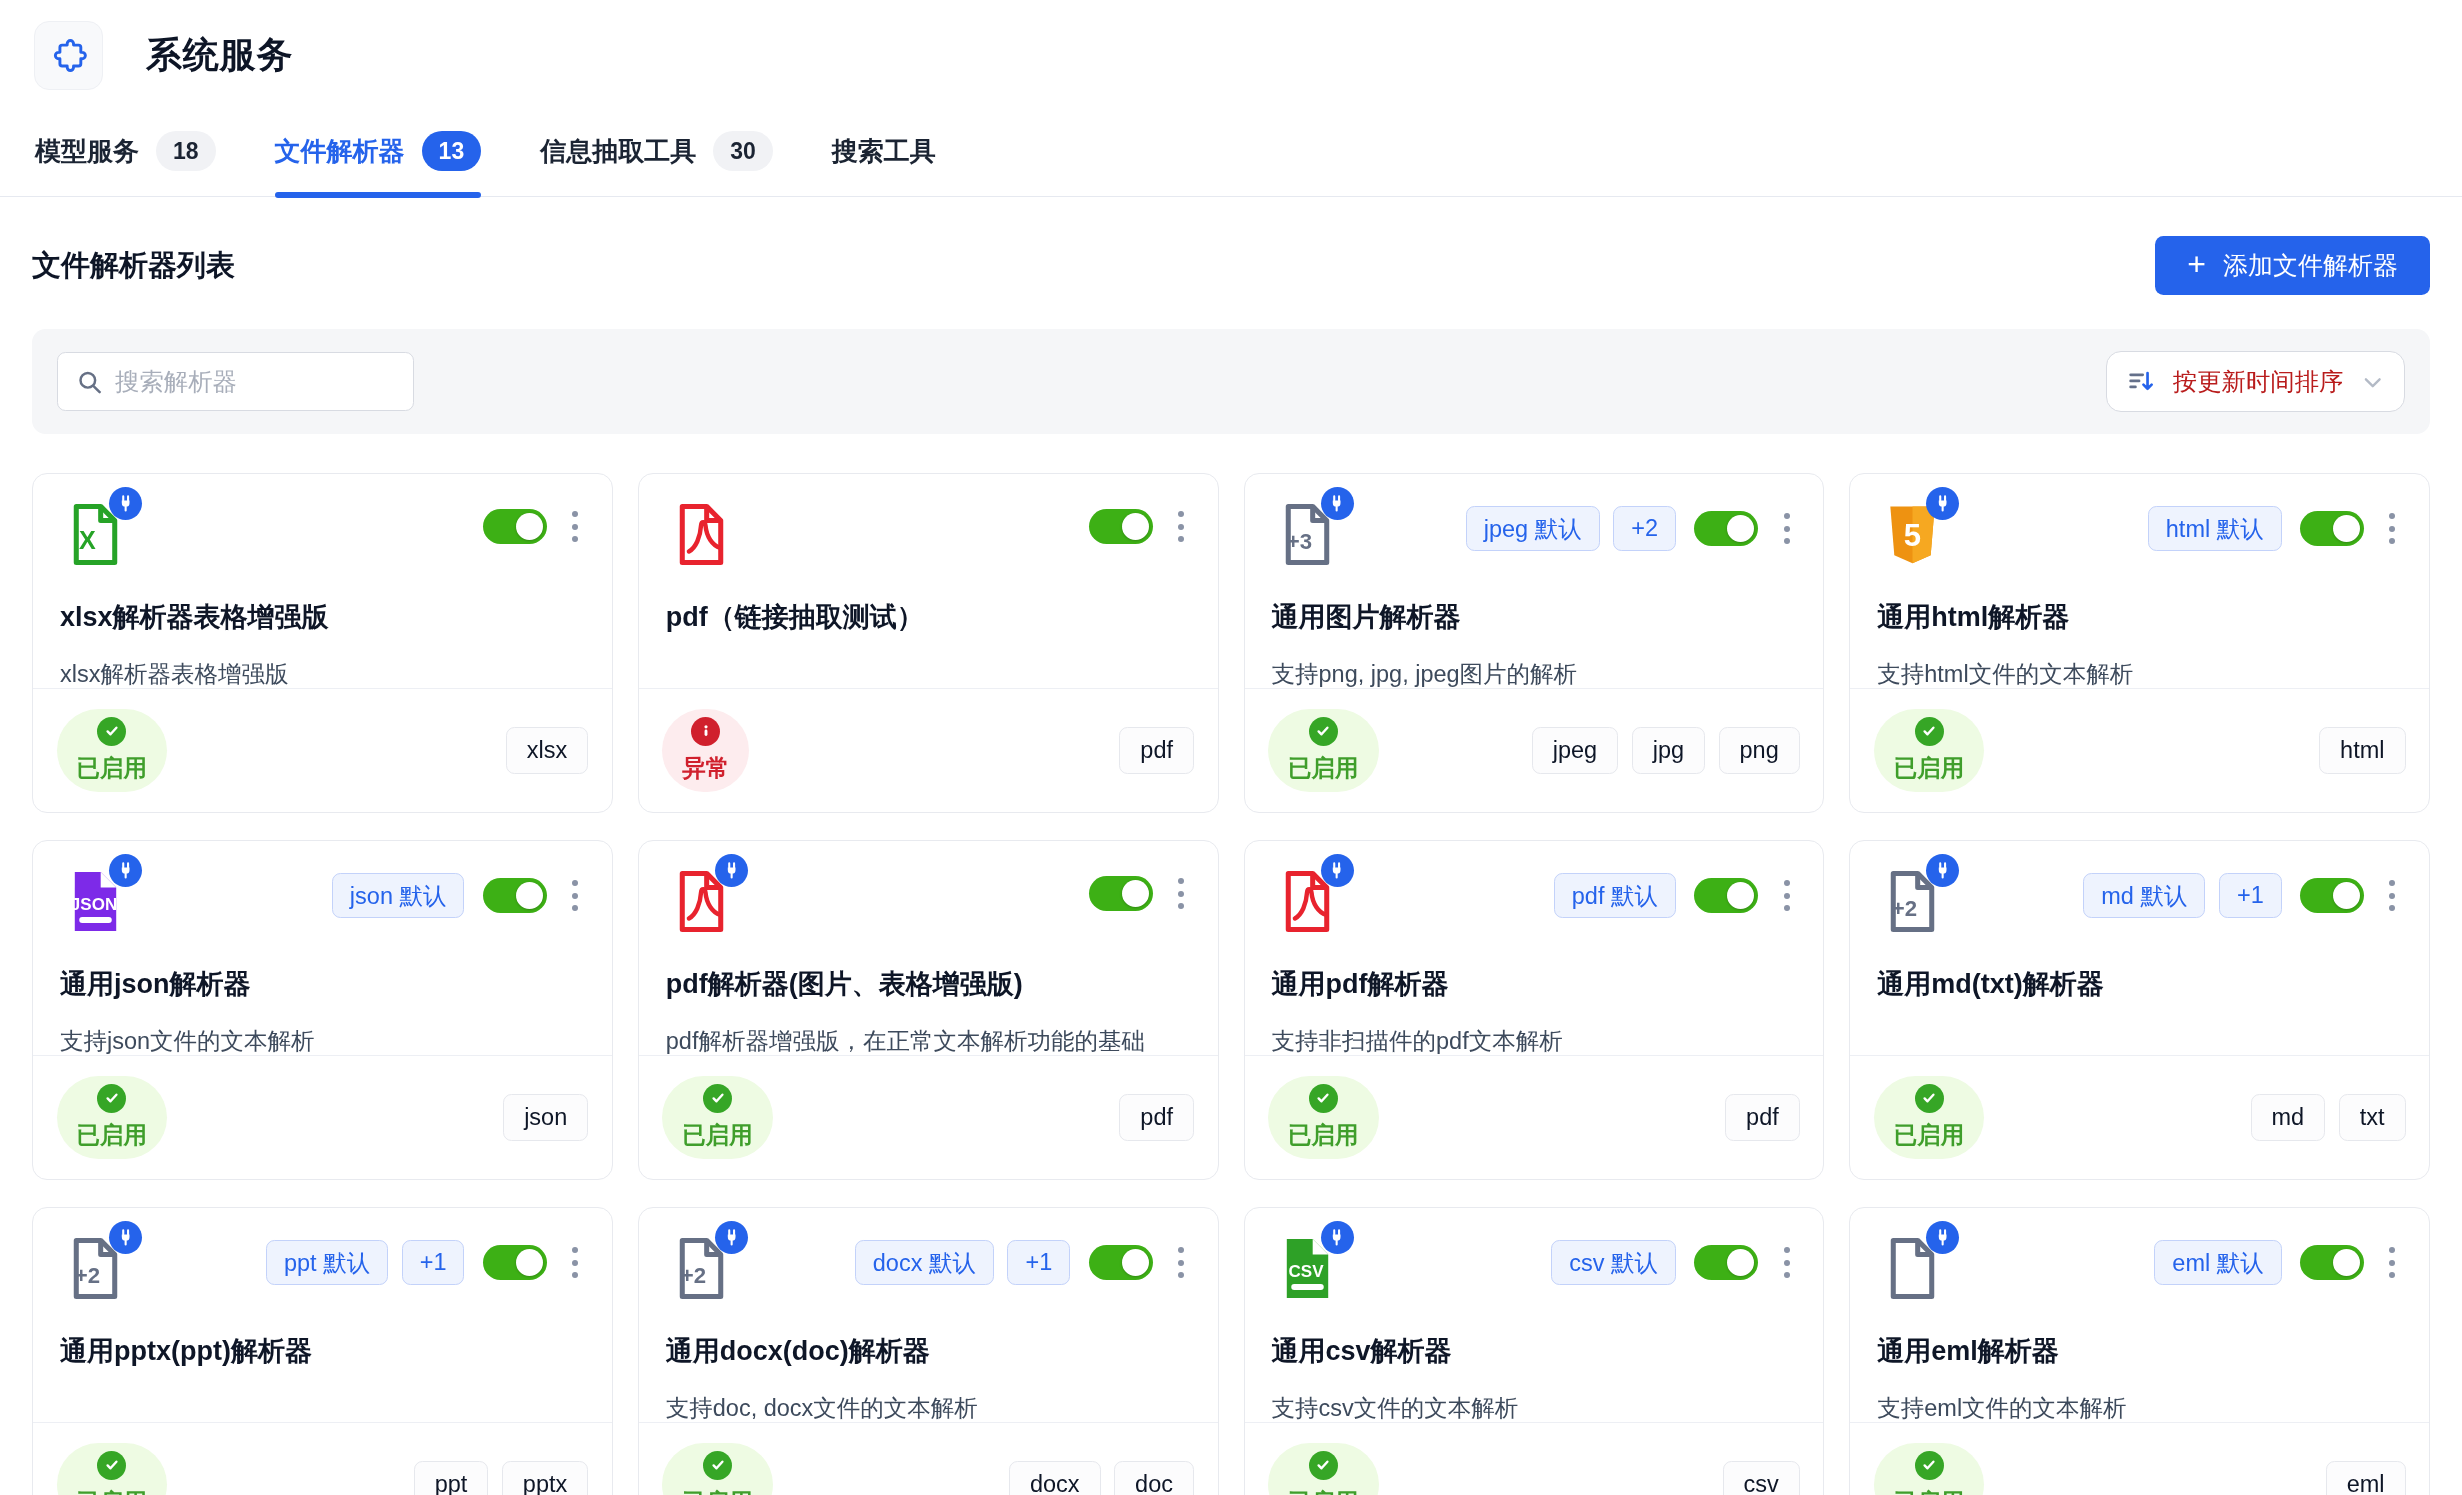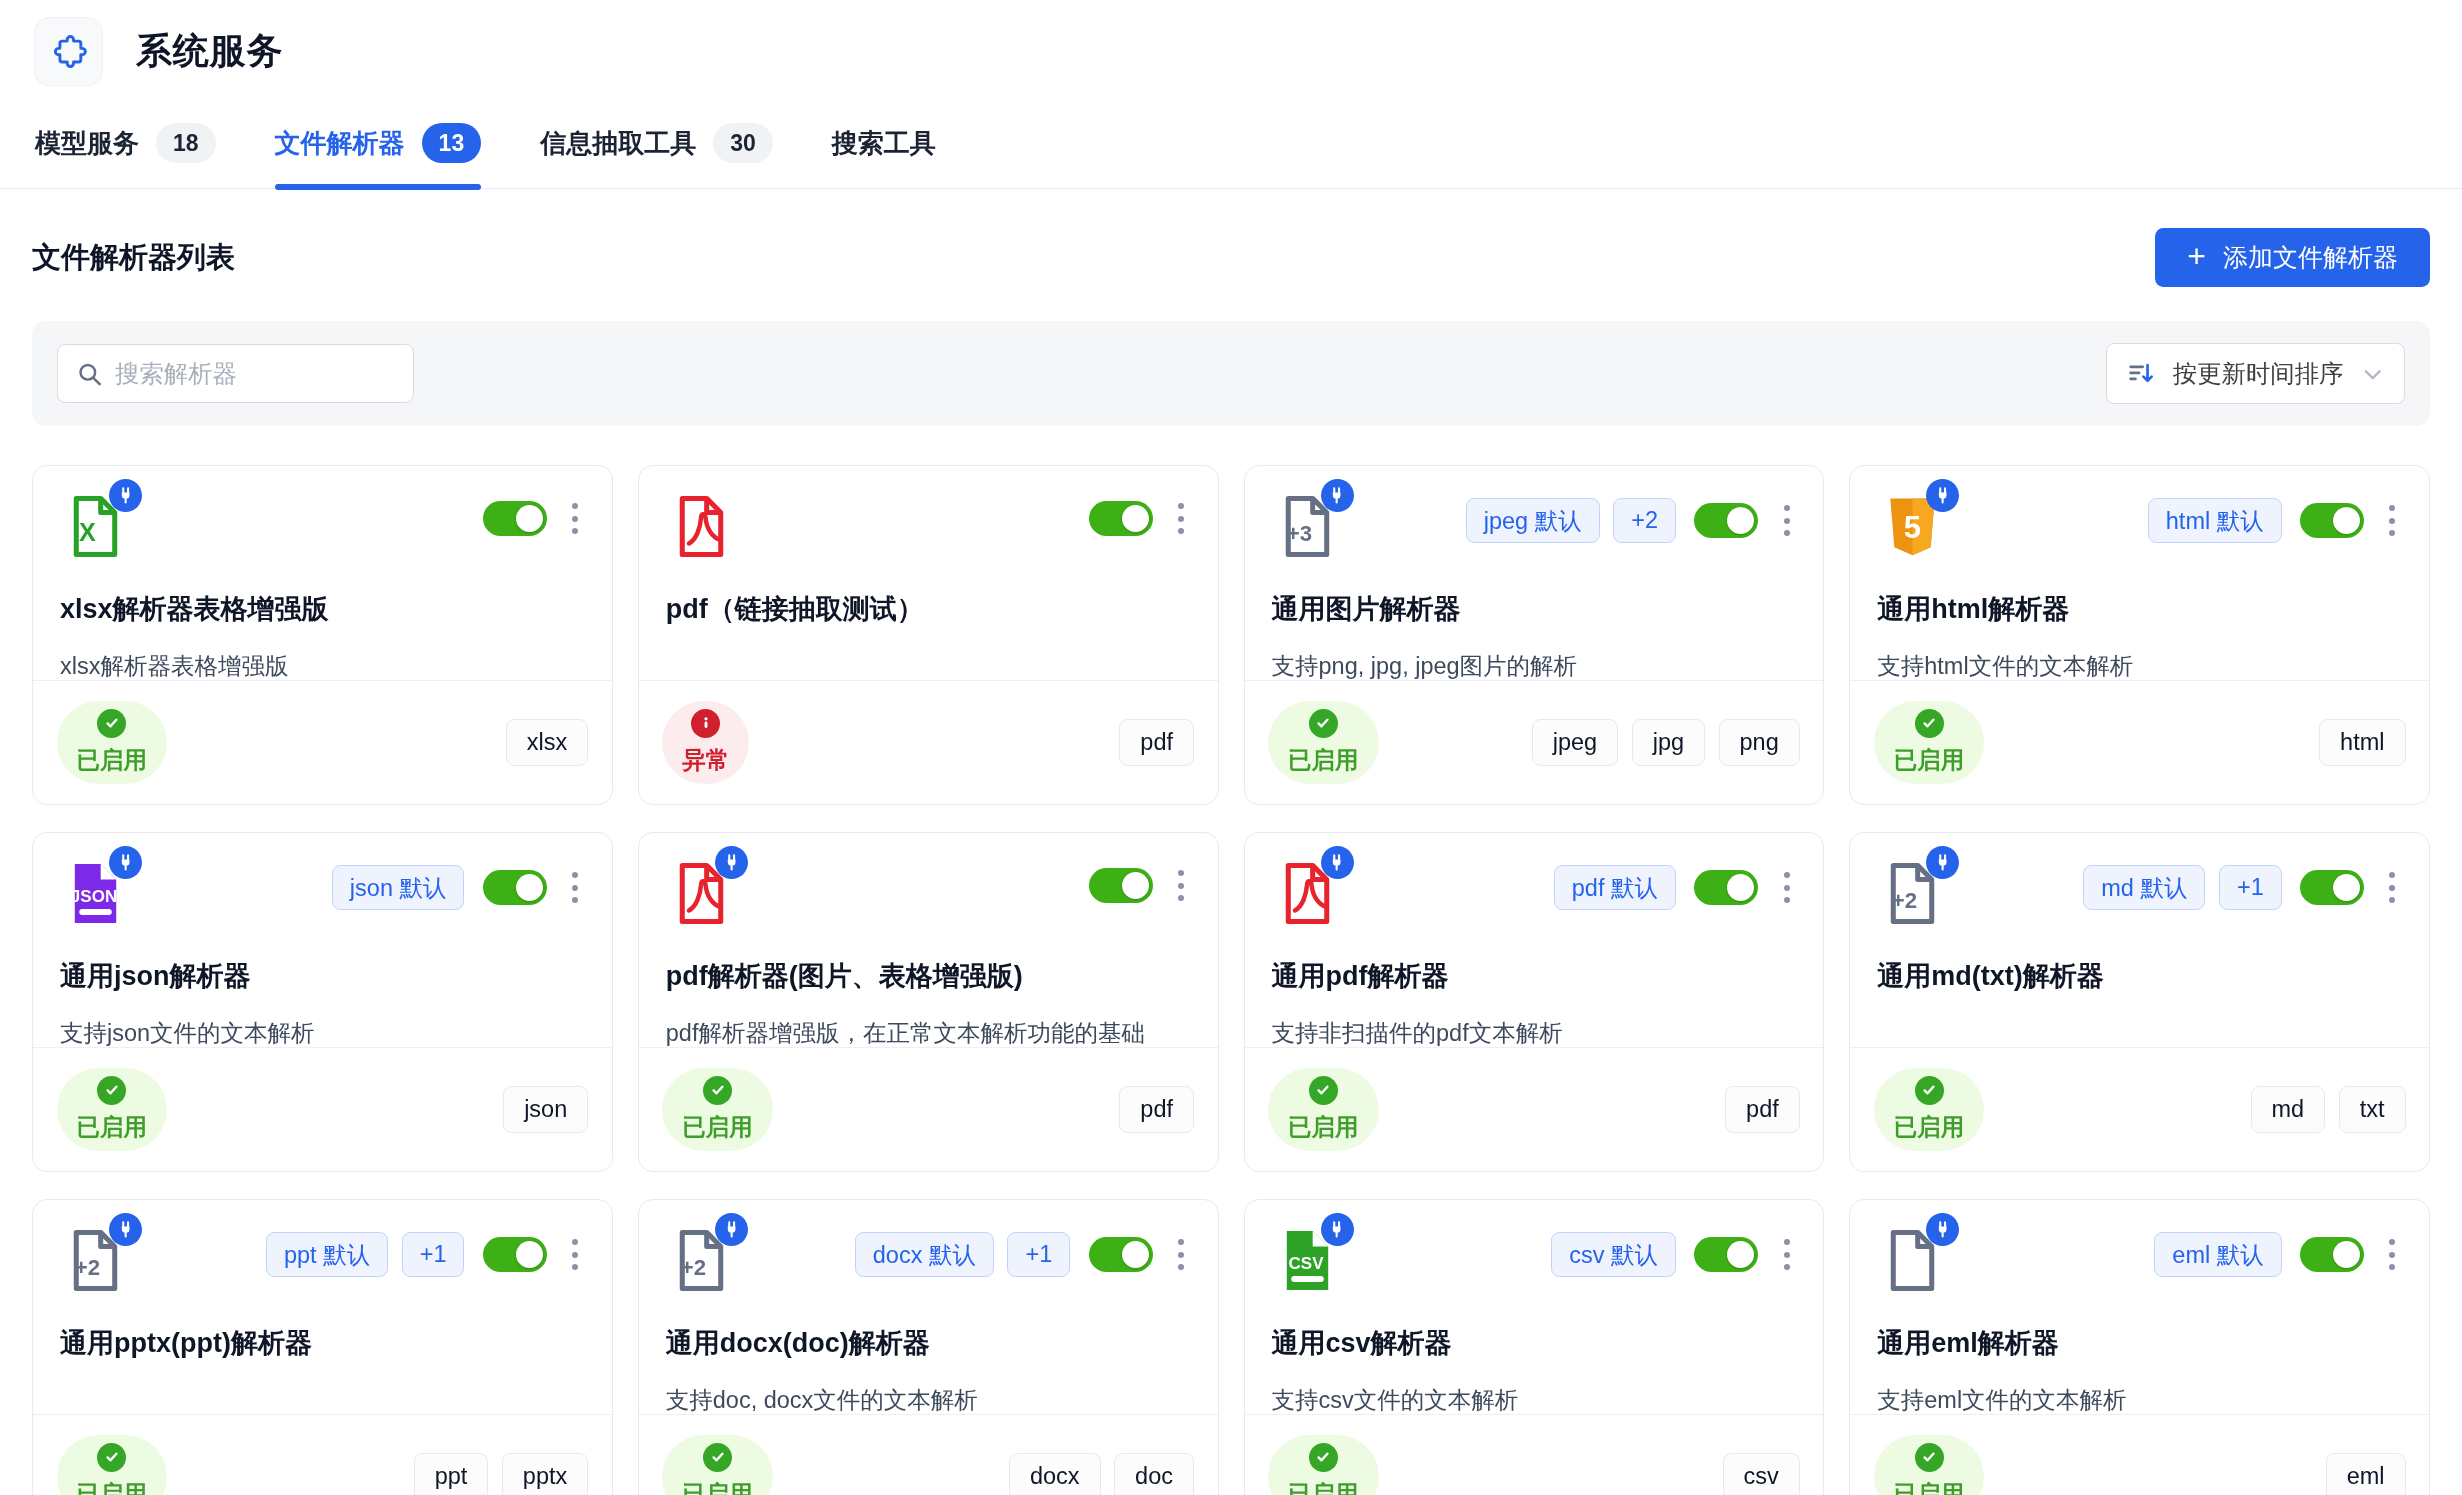--- a/index.html
+++ b/index.html
@@ -1,36 +1,36 @@
 <!DOCTYPE html>
 <html style="font-size:13.5px"><head>
 <meta charset="utf-8">
 <style>
   html,body{margin:0;padding:0;background:#fff;}
   body{width:2462px;height:1495px;overflow:hidden;font-family:"Liberation Sans","DejaVu Sans",sans-serif;color:#101828;}
   .app-header{display:flex;align-items:center;gap:29px;padding:17px 34px 0;}
   .app-icon{width:69px;height:69px;border:1.7px solid #eef0f4;background:#f8f9fb;border-radius:15px;display:flex;align-items:center;justify-content:center;box-sizing:border-box;}
-  .page-title{font-size:36px;margin:4px;font-weight:800;color:#0d1526;letter-spacing:0.8px;}
+  .page-title{font-size:36px;margin:14px;font-weight:800;color:#0d1526;letter-spacing:0.8px;}
   .tabs{display:flex;gap:59px;padding:0 35px;margin-top:37px;border-bottom:1.7px solid #e6e9f0;}
   .tab{display:flex;align-items:center;gap:17px;padding-bottom:25px;font-size:26px;font-weight:600;color:#1b2433;cursor:pointer;position:relative;}
   .tab .count{background:#f1f2f5;border-radius:840px;padding:6.7px 17px;font-size:23px;font-weight:600;}
   .tab.active{color:#2563eb;font-weight:700;}
   .tab.active::after{content:"";position:absolute;left:0;right:0;bottom:-1.7px;height:5.9px;background:#2563eb;border-radius:3.4px;}
   .tab.active .count{background:#2563eb;color:#fff;}
   .content{padding:0 32px;}
   .list-head{display:flex;justify-content:space-between;align-items:center;margin-top:39px;}
   .list-title{font-size:29px;font-weight:800;color:#0d1526;}
   .add-btn{display:flex;align-items:center;gap:17px;background:#2563eb;color:#fff;border:none;height:59px;padding:0 32px;border-radius:8.4px;font-size:25px;cursor:pointer;font-family:inherit;}
   .add-btn .plus{font-size:32px;font-weight:400;line-height:1;margin-top:-3.4px;}
   .toolbar{margin-top:34px;background:#f5f6f8;border-radius:13.5px;padding:22px 25px;display:flex;justify-content:space-between;align-items:center;}
   .search{position:relative;width:357px;}
   .search input{width:100%;height:59px;border:1.7px solid #d8dbe2;border-radius:8.4px;background:#fff;padding:0 20px 0 57px;font-size:24.4px;color:#101828;box-sizing:border-box;outline:none;font-family:inherit;}
   .search input::placeholder{color:#a8aeba;}
   .search .s-icon{position:absolute;left:18.5px;top:50%;transform:translateY(-50%);display:flex;}
-  .sort{display:flex;align-items:center;gap:17px;background:#fff;border:1.7px solid #d8dbe2;border-radius:8px;height:59px;padding:0 20px;font-size:24.4px;color:#404040;cursor:pointer;}
+  .sort{display:flex;align-items:center;gap:17px;background:#fff;border:1.7px solid #d8dbe2;border-radius:15px;height:59px;padding:0 20px;font-size:24.4px;color:#b91c1c;cursor:pointer;}
   .grid{display:grid;grid-template-columns:repeat(4,1fr);gap:27px 25px;margin-top:39px;}
   .card{background:#fff;border:1.7px solid #e8eaef;border-radius:15px;display:flex;flex-direction:column;height:340px;box-sizing:border-box;}
   .card-head{display:flex;justify-content:space-between;align-items:flex-start;padding:25px 27px 0;}
   .icon-wrap{position:relative;width:71px;height:71px;flex:none;}
   .badge{position:absolute;top:-12.6px;right:-11px;width:33px;height:33px;border-radius:50%;background:#2563eb;display:flex;align-items:center;justify-content:center;}
   .head-right{display:flex;align-items:center;gap:18.5px;margin-top:6.7px;}
   .pill{height:45px;display:flex;align-items:center;padding:0 17px;background:#eef3fe;border:1.7px solid #c3d2fa;border-radius:8.4px;color:#2563eb;font-size:23.5px;box-sizing:border-box;white-space:nowrap;}
   .toggle{width:64px;height:35px;border-radius:840px;background:#3db015;position:relative;flex:none;cursor:pointer;}
   .toggle::after{content:"";position:absolute;right:4.2px;top:4.2px;width:27px;height:27px;background:#fff;border-radius:50%;box-shadow:0 0.8px 2.5px rgba(0,0,0,.25);}
   .kebab{display:flex;flex-direction:column;gap:6.7px;padding:5px 6.7px;cursor:pointer;}

